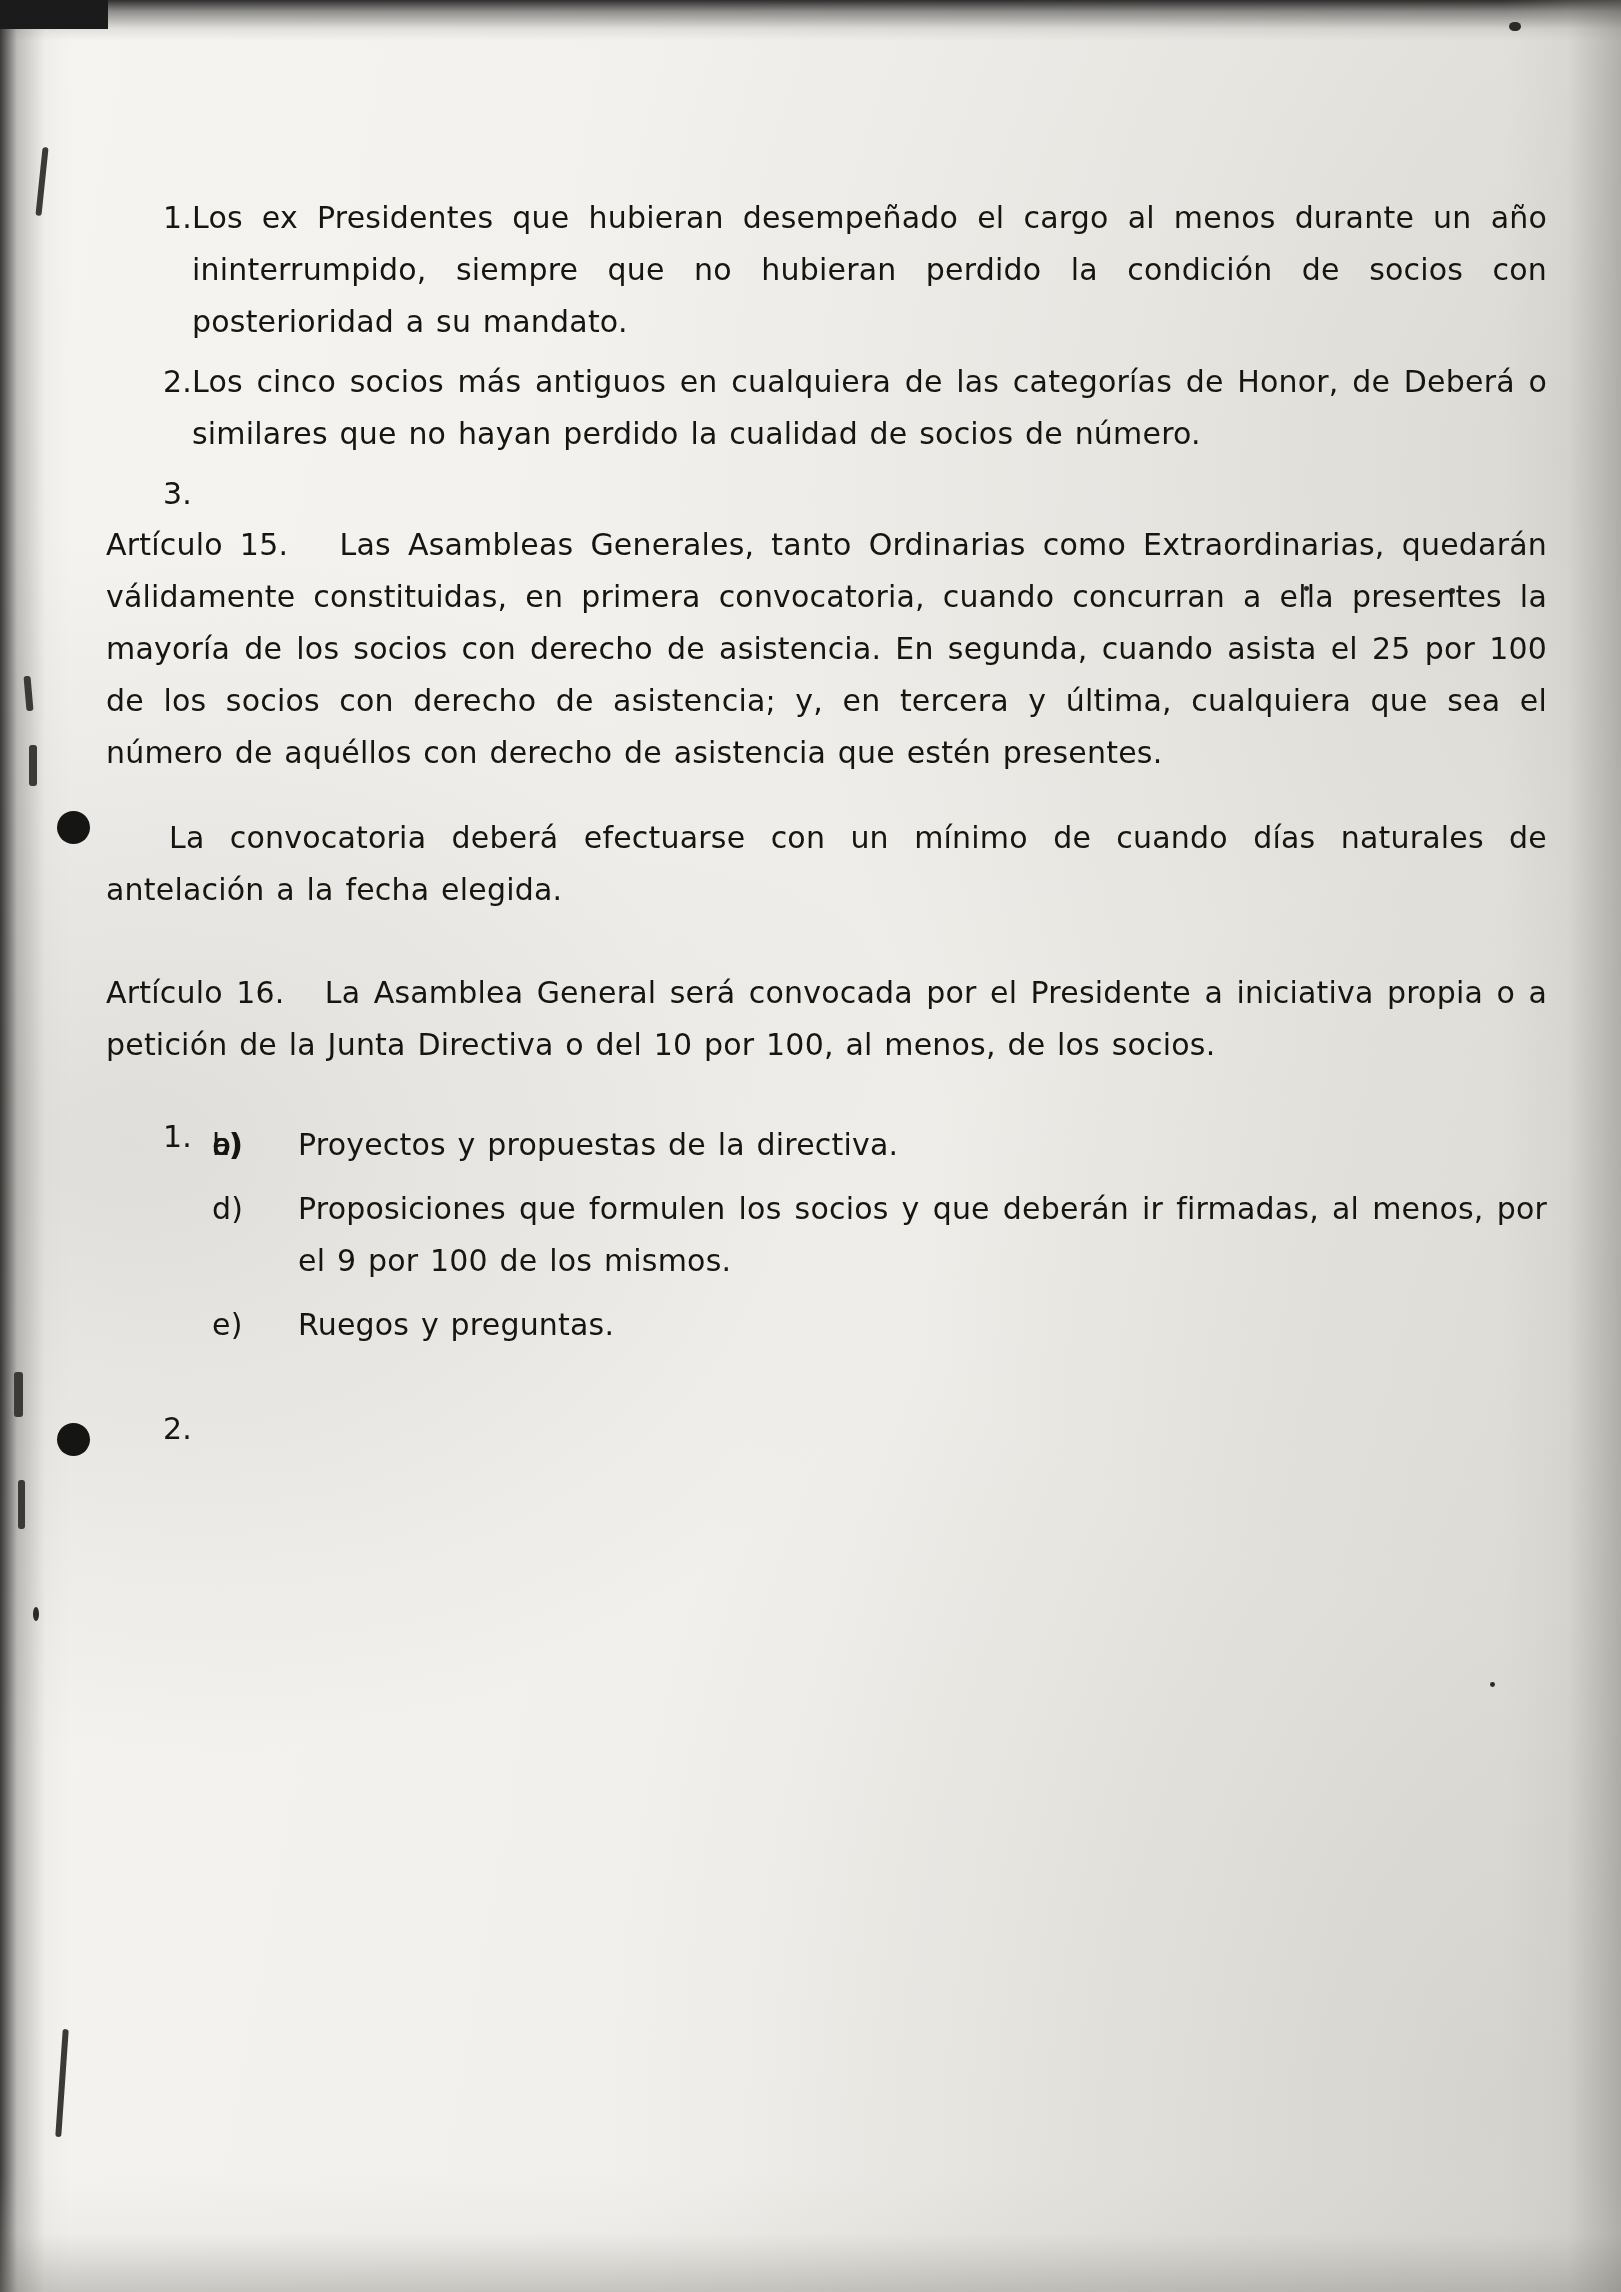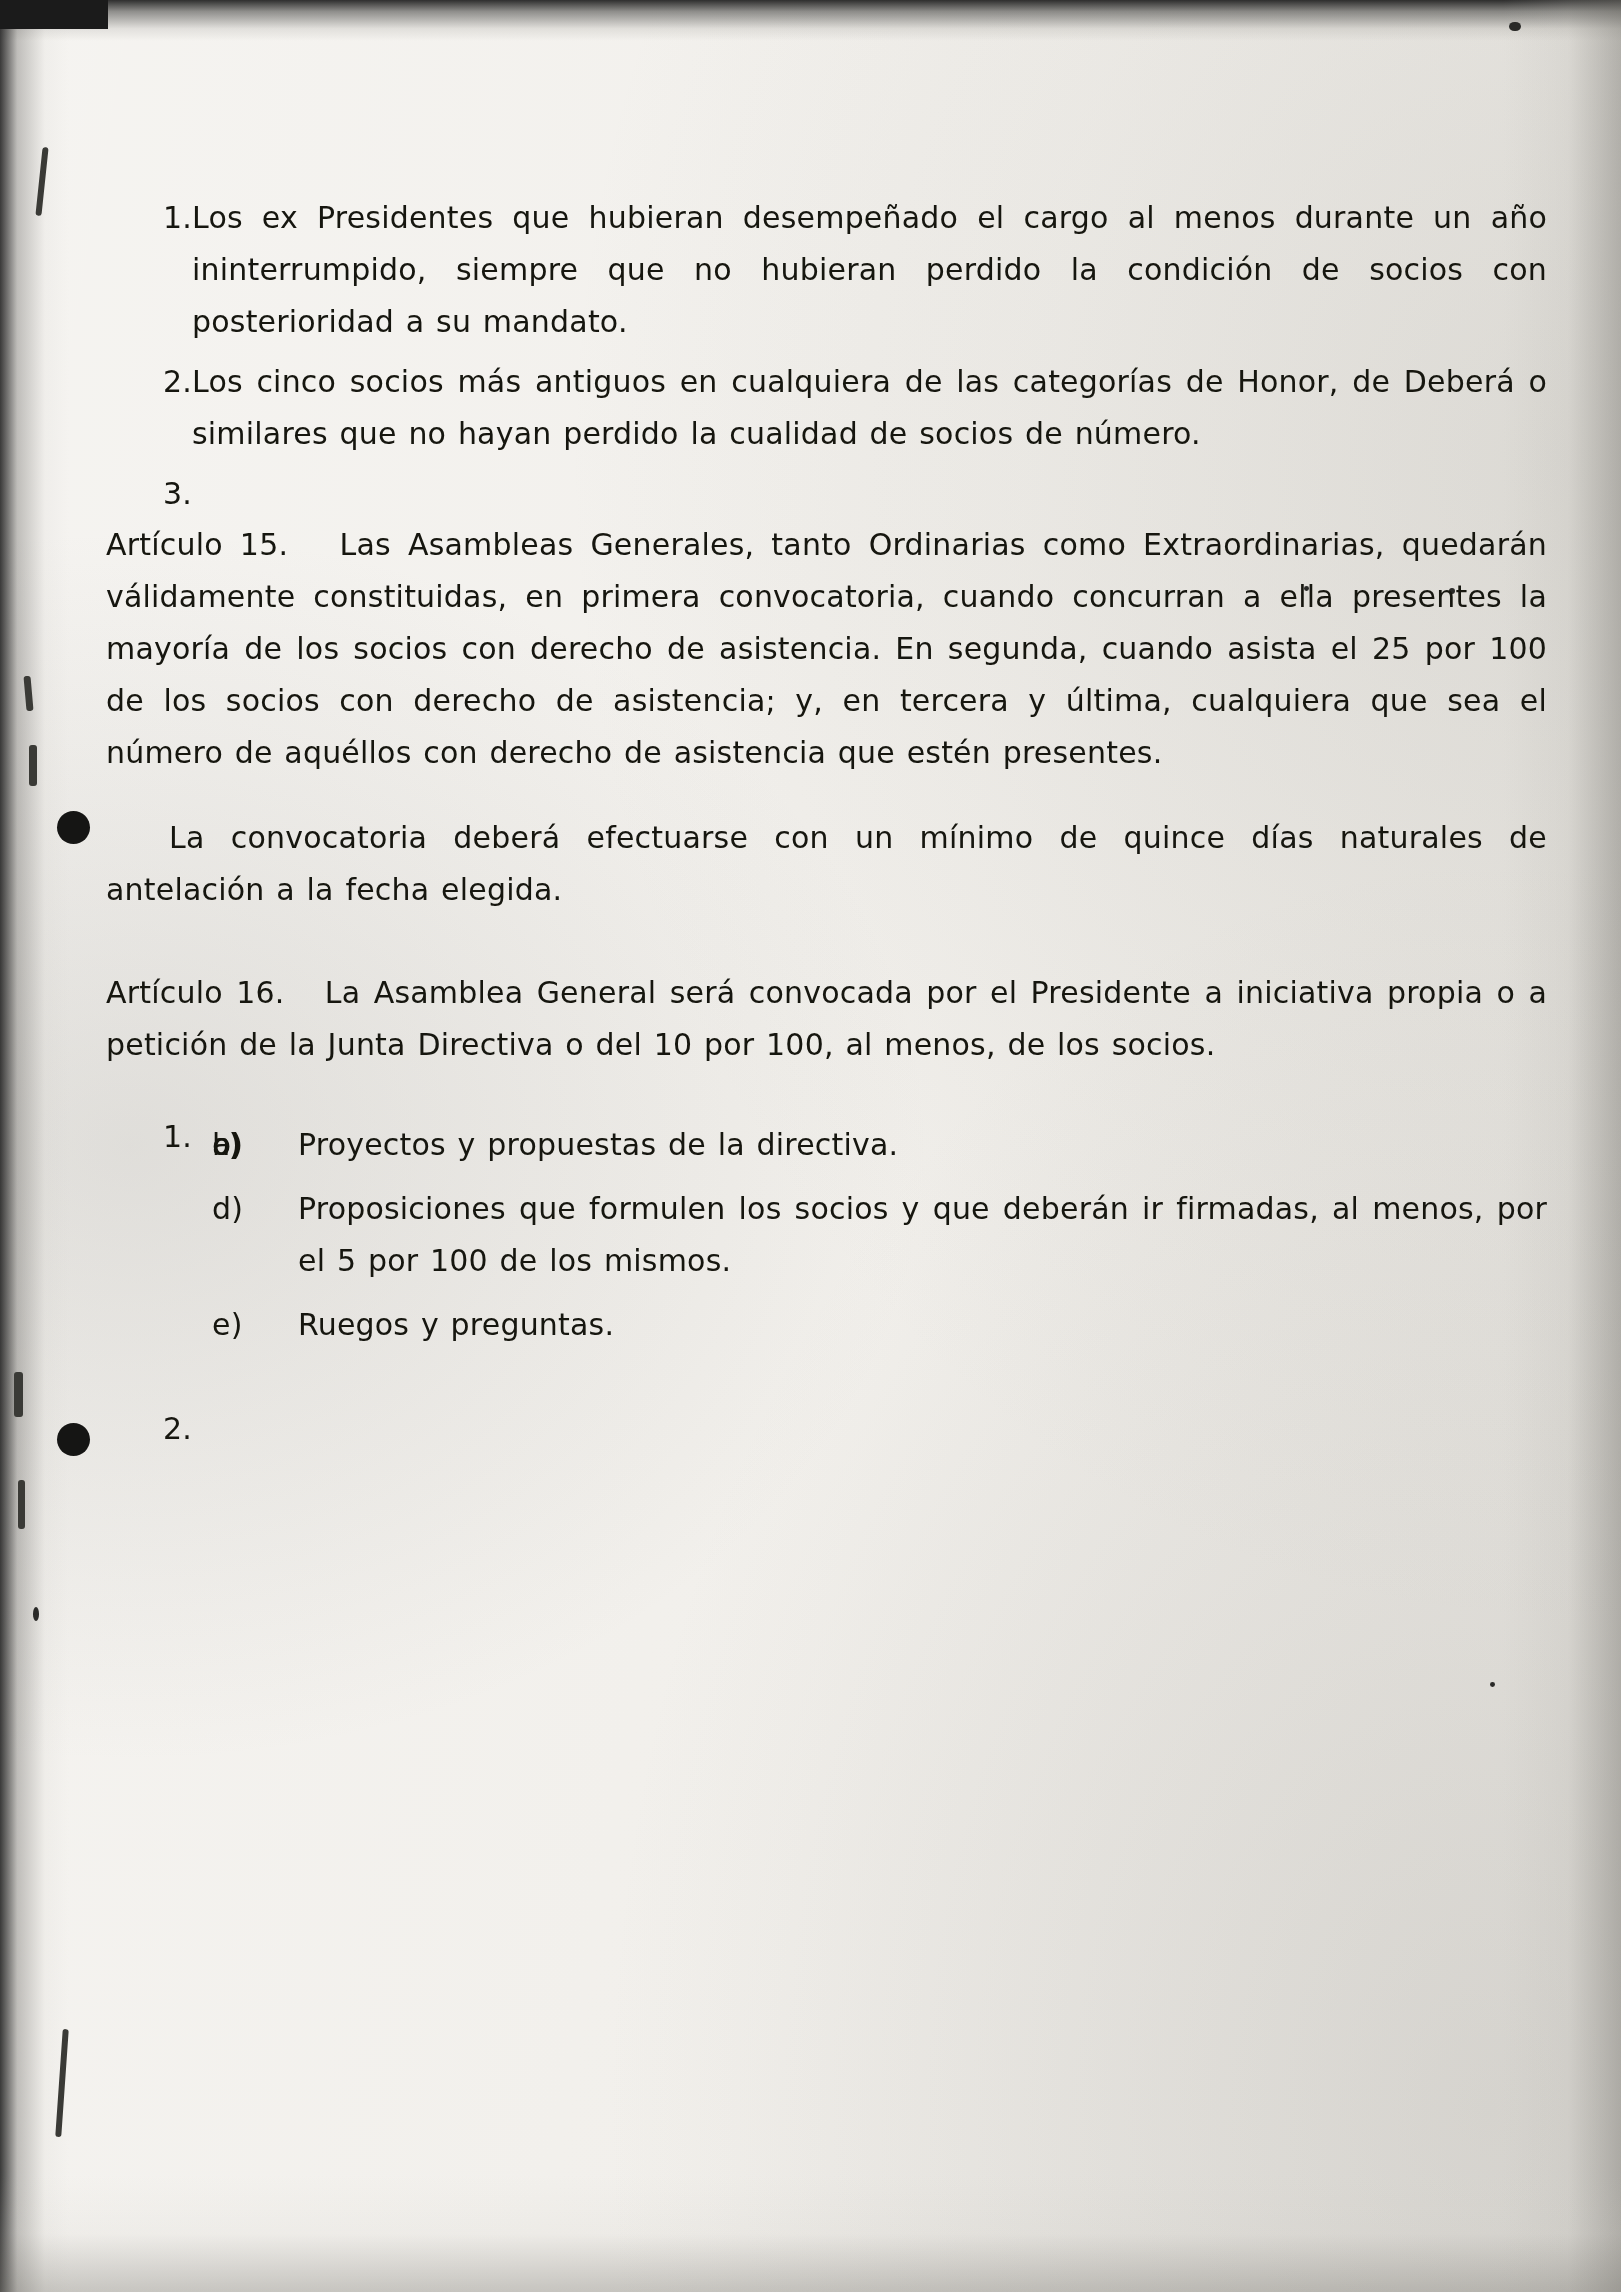--- a/index.html
+++ b/index.html
@@ -186,21 +186,21 @@
 
     <div class="gap-lg"></div>
 
     <p class="para">
       <span class="art-label">Artículo 15.</span>
       &nbsp;&nbsp;<span>Las Asambleas Generales, tanto Ordinarias como Extraordinarias, quedarán válidamente constituidas, en primera convocatoria, cuando concurran a ella presentes la mayoría de los socios con derecho de asistencia. En segunda, cuando asista el 25 por 100 de los socios con derecho de asistencia; y, en tercera y última, cualquiera que sea el número de aquéllos con derecho de asistencia que estén presentes.</span>
     </p>
 
     <div class="gap-md"></div>
 
-    <p class="para indent">La convocatoria deberá efectuarse con un mínimo de quince días naturales de antelación a la fecha elegida.</p>
+    <p class="para indent">La convocatoria deberá efectuarse con un mínimo de cuando días naturales de antelación a la fecha elegida.</p>
 
     <div class="gap-lg"></div>
 
     <p class="para">
       <span class="art-label">Artículo 16.</span>
       &nbsp;&nbsp;<span>La Asamblea General será convocada por el Presidente a iniciativa propia o a petición de la Junta Directiva o del 10 por 100, al menos, de los socios.</span>
     </p>
 
     <div class="gap-md"></div>
 
@@ -216,21 +216,21 @@
       </li>
       <li>
         <span class="marker">b)</span>
       </li>
       <li>
         <span class="marker">c)</span>
         <span>Proyectos y propuestas de la directiva.</span>
       </li>
       <li>
         <span class="marker">d)</span>
-        <span>Proposiciones que formulen los socios y que deberán ir firmadas, al menos, por el 5 por 100 de los mismos.</span>
+        <span>Proposiciones que formulen los socios y que deberán ir firmadas, al menos, por el 9 por 100 de los mismos.</span>
       </li>
       <li>
         <span class="marker">e)</span>
         <span>Ruegos y preguntas.</span>
       </li>
     </ol>
 
     <div class="gap-md"></div>
 
     <ol class="numlist">

